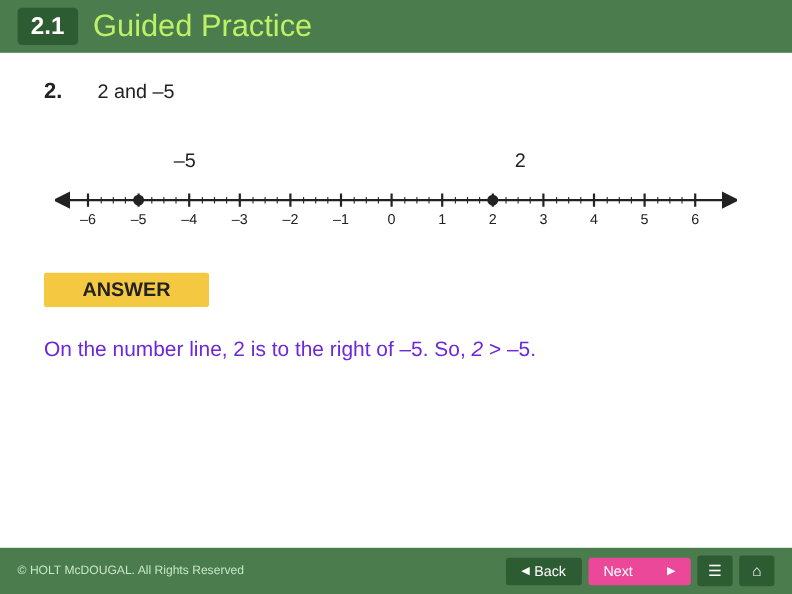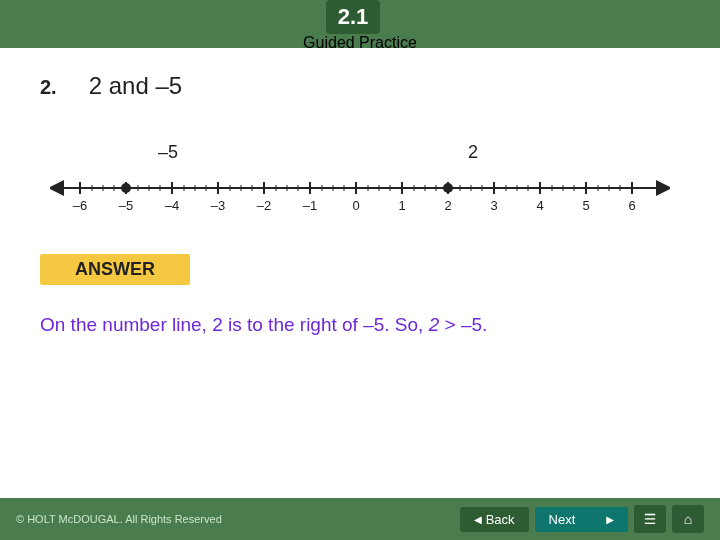--- a/index.html
+++ b/index.html
@@ -12,51 +12,50 @@
       position: relative;
     }
 
     
     .header {
       display: flex;
       align-items: center;
       background: #4a7c4e;
       height: 48px;
       padding: 0 16px;
-      flex-direction: column;
     }
     .header-badge {
       background: #2e5c32;
       color: white;
       font-size: 22px;
       font-weight: bold;
       padding: 4px 12px;
       border-radius: 4px;
       margin-right: 14px;
     }
     .header-title {
-      color: #000000;
-      font-size: 16px;
+      color: #bef264;
+      font-size: 28px;
       font-weight: normal;
     }
 
     
     .content {
       padding: 24px 40px 16px 40px;
     }
 
     .problem-number {
       font-size: 20px;
       font-weight: bold;
       color: #222;
       margin-bottom: 8px;
     }
 
     .problem-text {
-      font-size: 24px;
+      font-size: 18px;
       color: #222;
       margin-bottom: 24px;
       margin-left: 32px;
     }
 
     
     .number-line-container {
       position: relative;
       width: 620px;
       margin: 0 auto 32px auto;
@@ -135,21 +134,21 @@
       display: flex;
       align-items: center;
       gap: 4px;
     }
 
     .footer-btn .arrow {
       font-size: 10px;
     }
 
     .footer-btn-active {
-      background: #0f766e;
+      background: #ec4899;
       gap: 31px;
     }
 
     .footer-icon-btn {
       background: #2e5c32;
       color: white;
       border: none;
       width: 32px;
       height: 28px;
       font-size: 14px;

